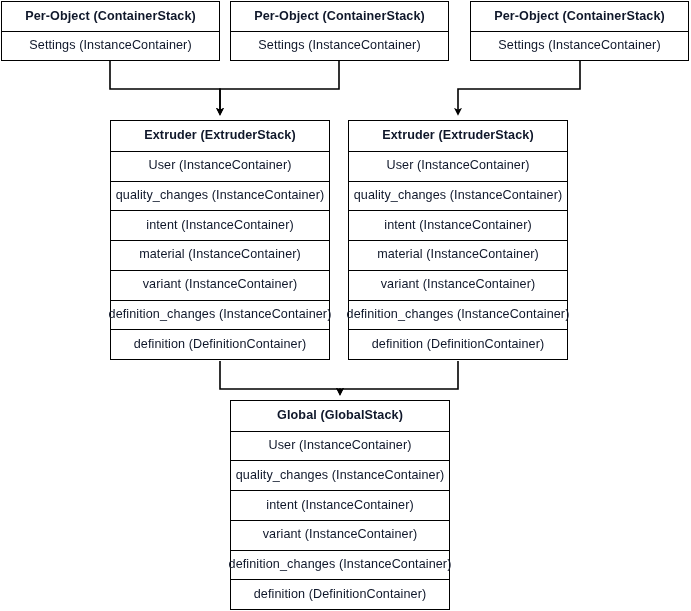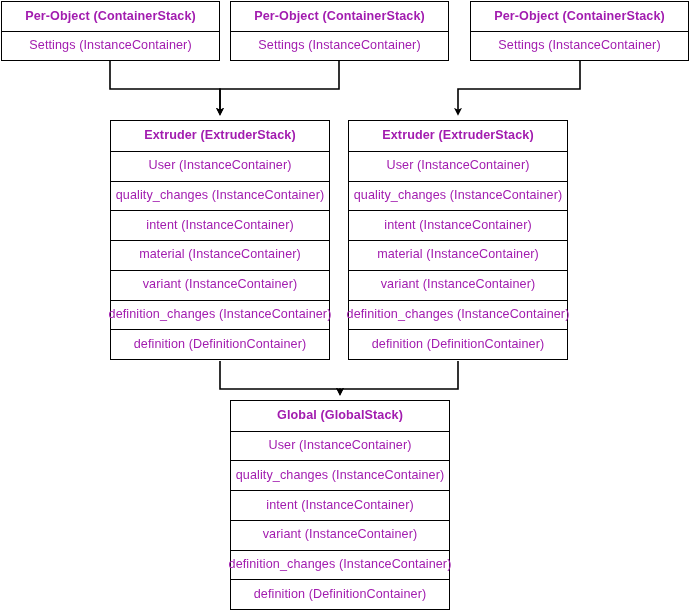--- a/index.html
+++ b/index.html
@@ -34,21 +34,21 @@
     display: flex;
     flex-direction: column;
   }
   .row {
     box-sizing: border-box;
     flex: 0 0 auto;
     display: flex;
     align-items: center;
     justify-content: center;
     text-align: center;
-    color: #a21caf;
+    color: #0f172a;
     font-size: 12.6px;
     line-height: 1.1;
     letter-spacing: 0.1px;
     white-space: nowrap;
     border-top: 1.6px solid #000000;
     padding: 0 2px;
   }
   .row.header {
     border-top: none;
     font-weight: bold;

